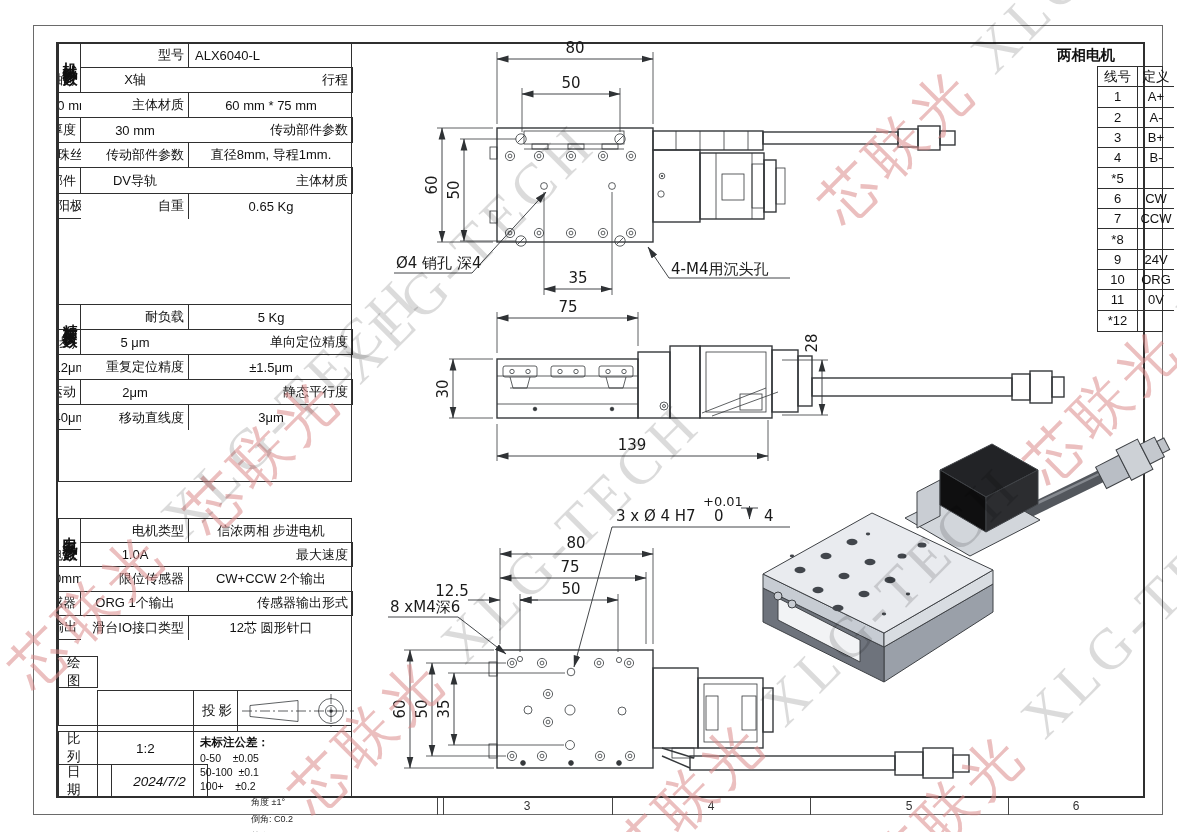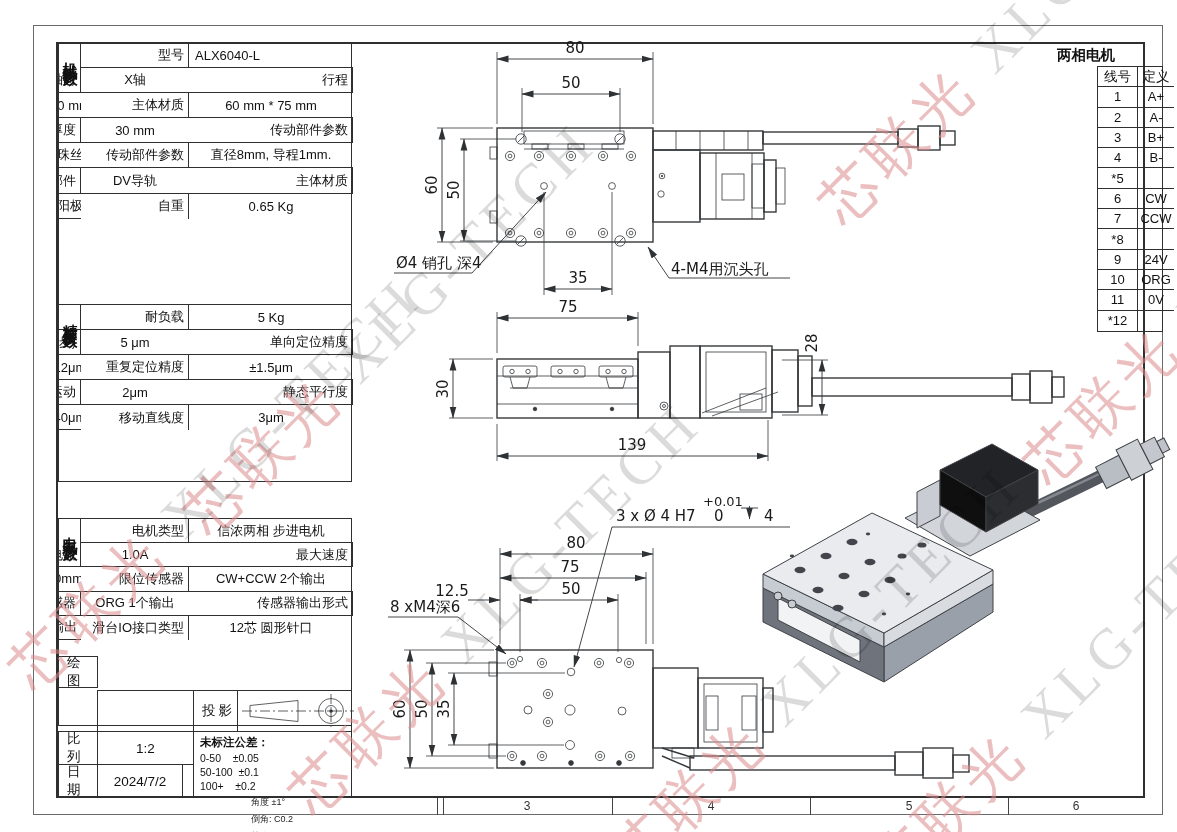--- a/index.html
+++ b/index.html
@@ -156,21 +156,21 @@
   </div>
 
   <div>
     <div class="tb-cell ljust" style="left:58px; top:656px; width:40px; height:32px;">绘图</div>
     <div class="tb-cell" style="left:97px; top:690px; width:97px; height:42px;"></div>
     <div class="tb-cell ljust" style="left:193px; top:690px; width:45px; height:42px;">投影</div>
     <div class="tb-cell" style="left:237px; top:690px; width:115px; height:42px;"></div>
     <div class="tb-cell ljust" style="left:58px; top:731px; width:40px; height:34px;">比列</div>
     <div class="tb-cell cjust" style="left:97px; top:731px; width:97px; height:34px;">1:2</div>
     <div class="tb-cell ljust" style="left:58px; top:764px; width:40px; height:34px;">日期</div>
-    <div class="tb-cell cjust" style="left:97px; top:764px; width:86px; height:34px;">2024/7/2</div>
+    <div class="tb-cell cjust" style="left:111px; top:764px; width:97px; height:34px;font-style:italic;">2024/7/2</div>
     <div class="tol-box" style="left:193px; top:731px; width:159px; height:67px;">
       <span class="tcol left">
         <span class="tol-title">未标注公差：</span>
         <div>0-50    ±0.05</div>
         <div>50-100  ±0.1</div>
         <div>100+    ±0.2</div>
       </span>
       <span class="tcol right">
         <div>角度 ±1°</div>
         <div>倒角: C0.2</div>

